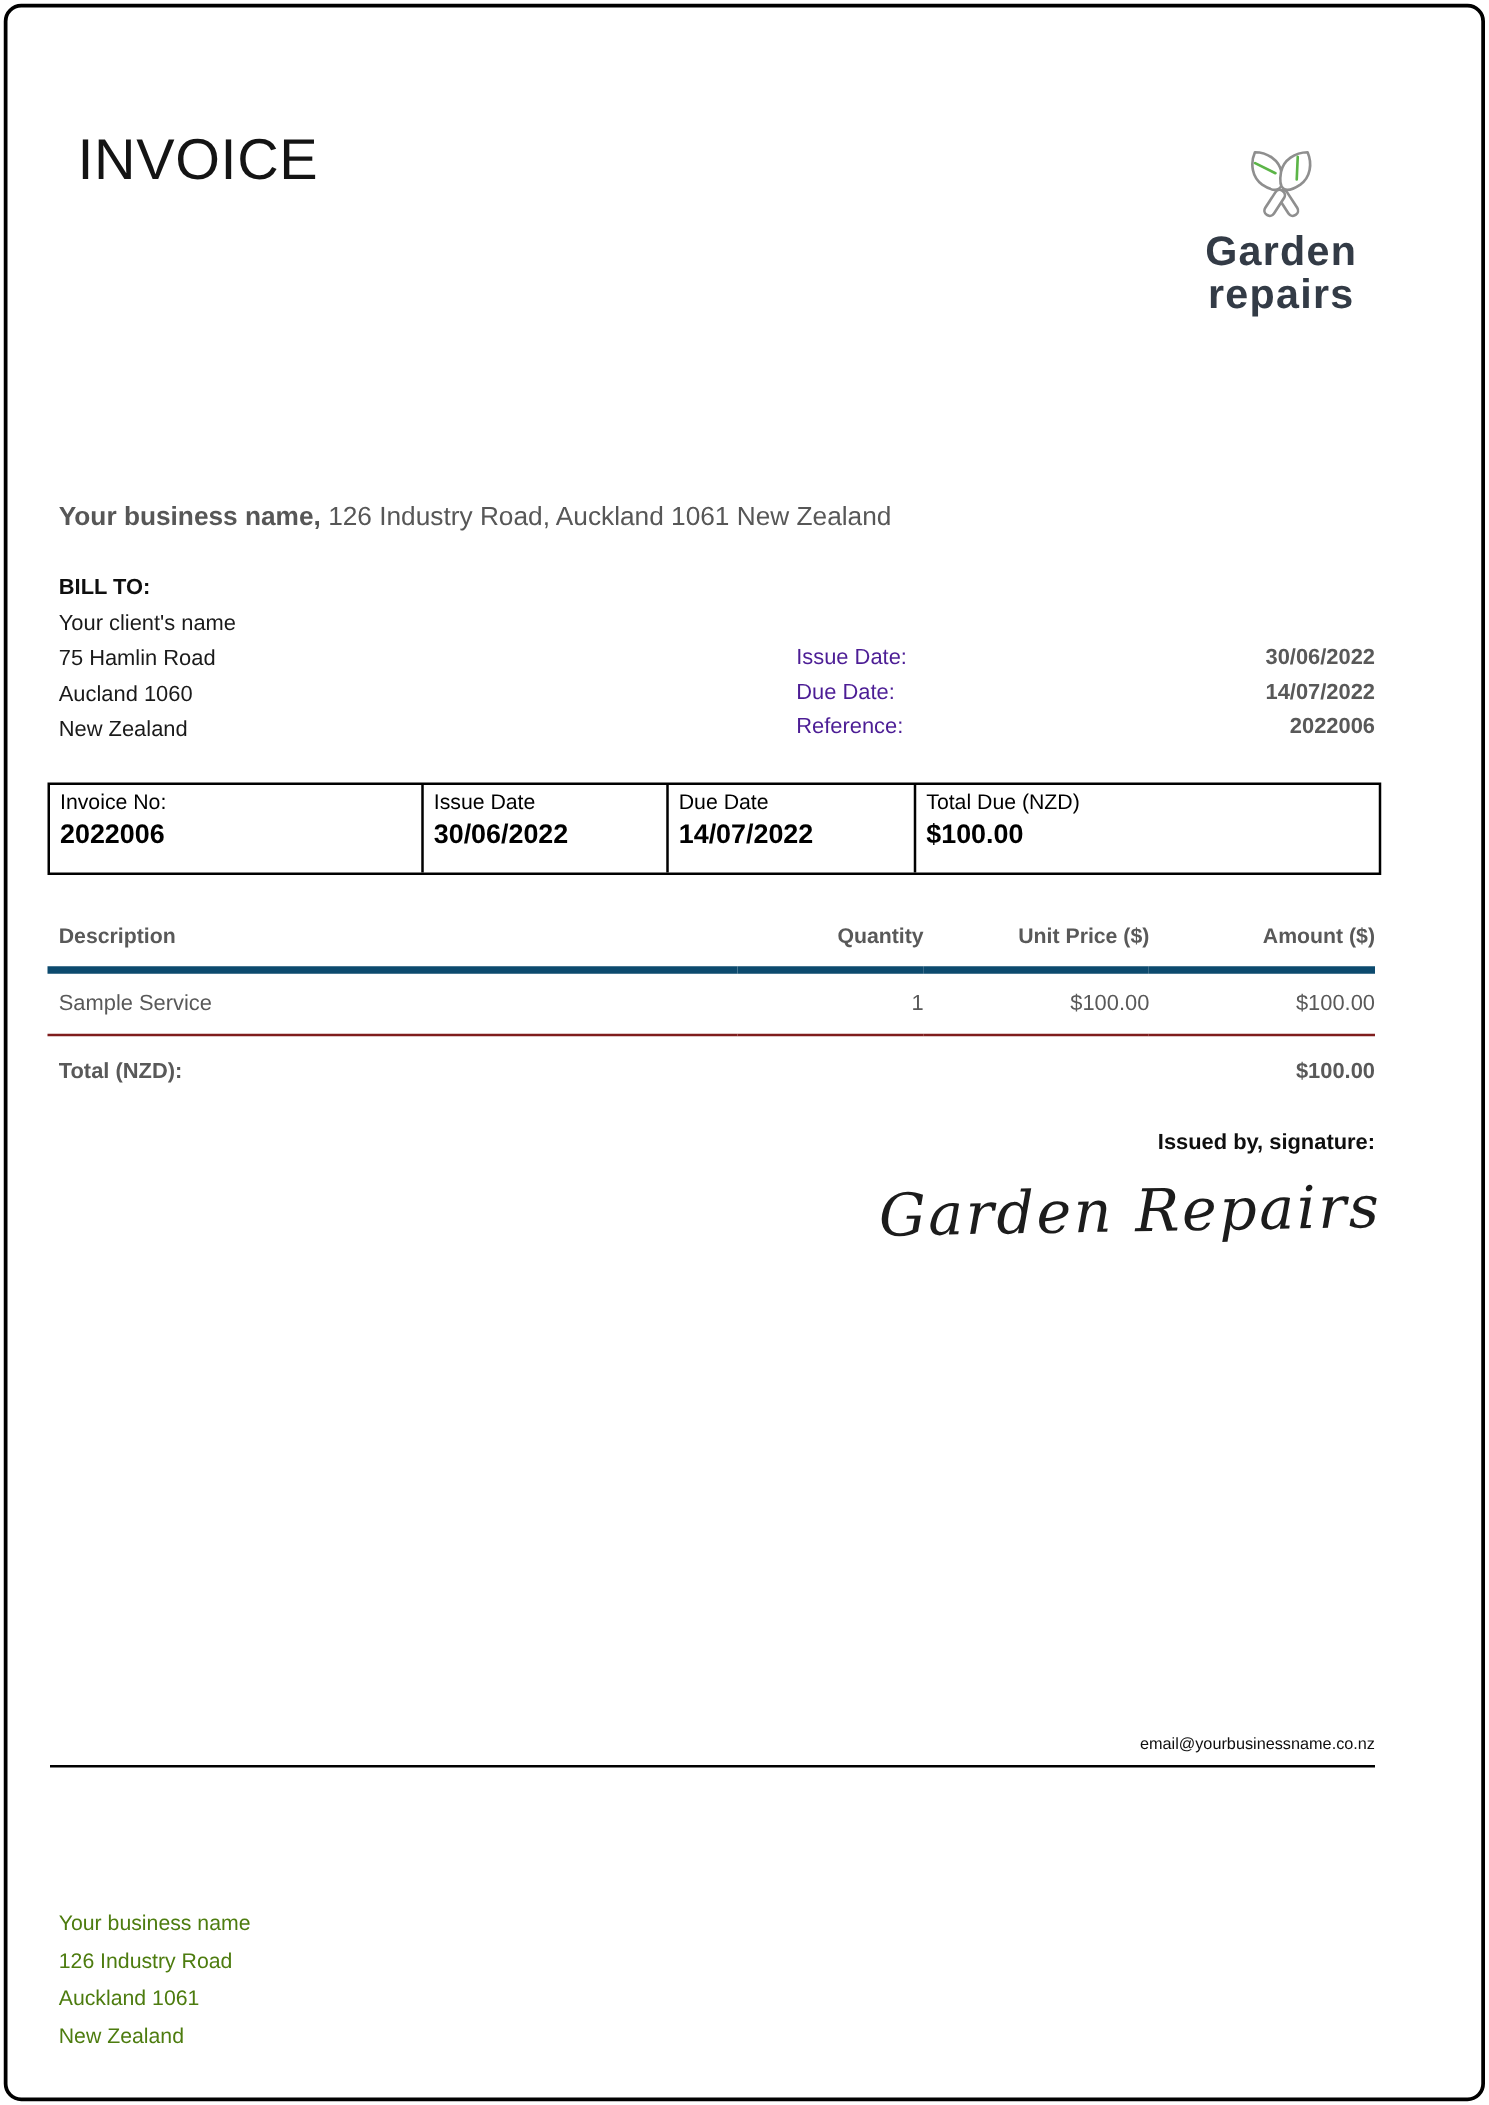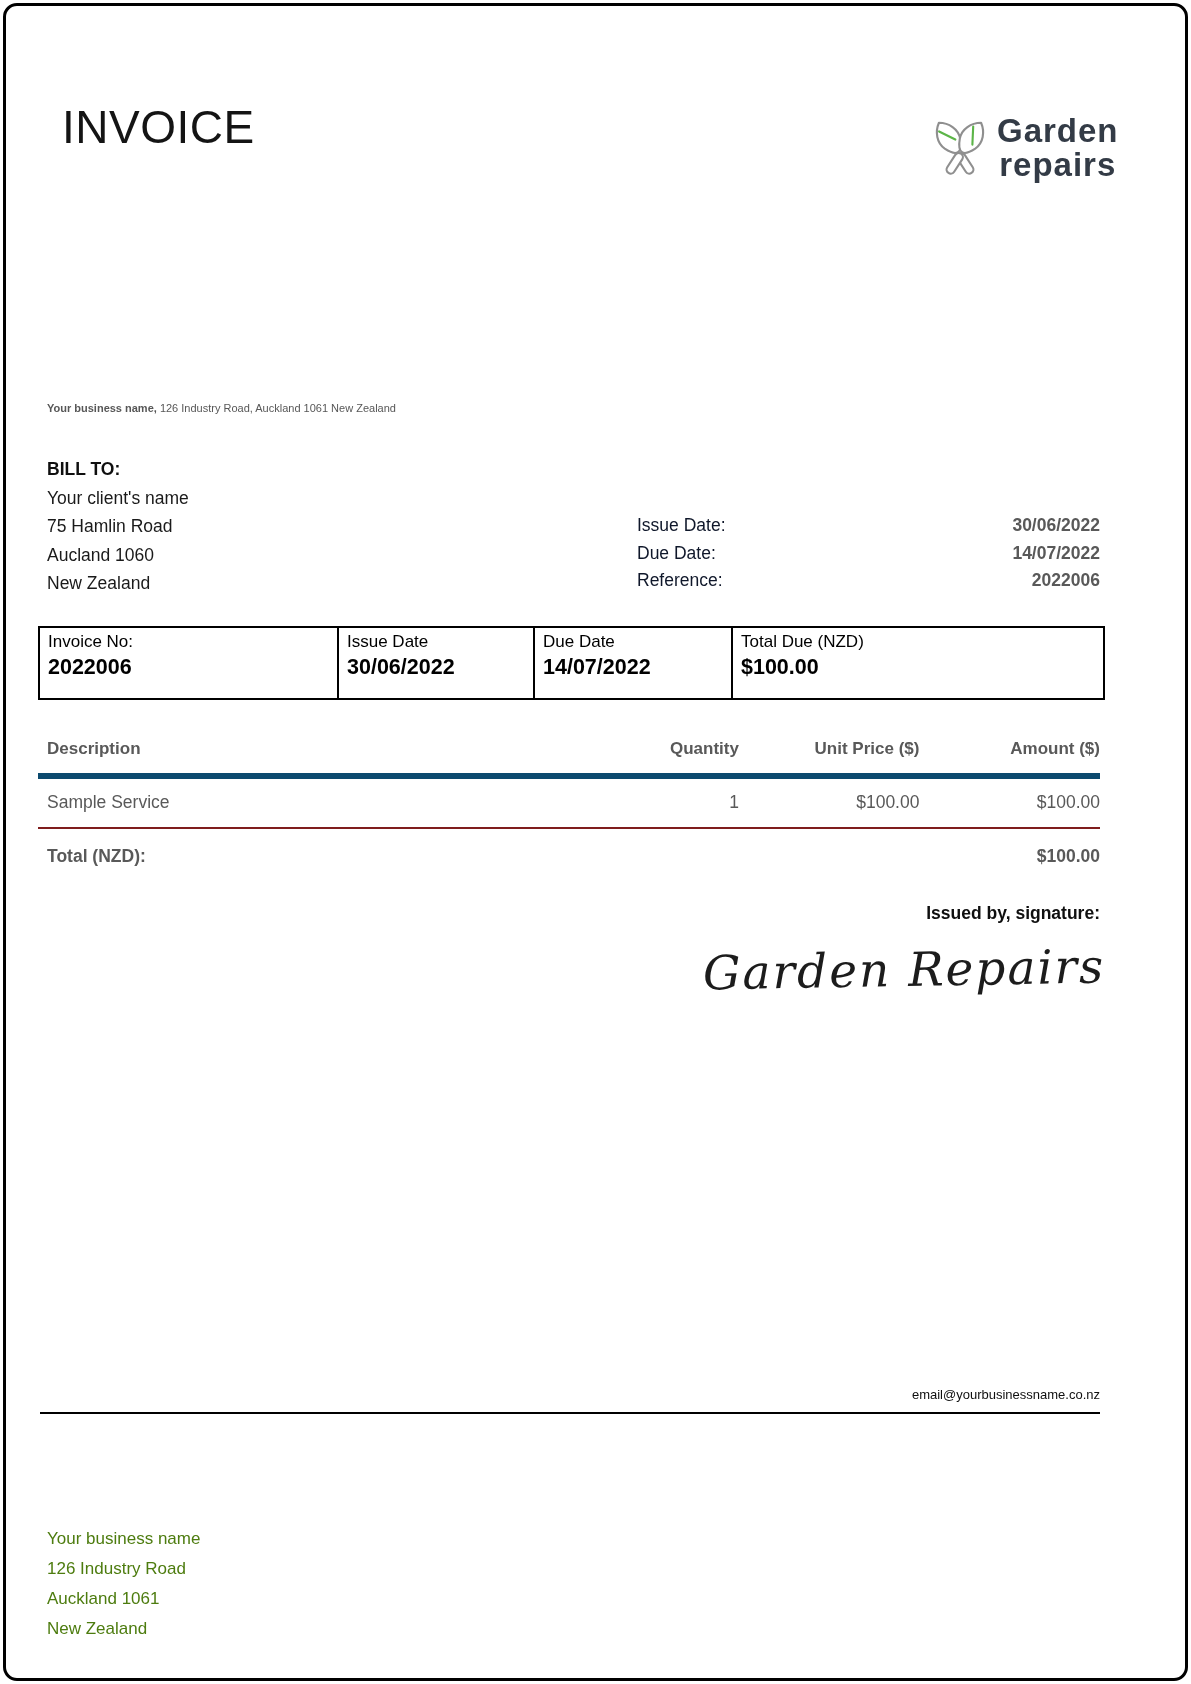--- a/index.html
+++ b/index.html
@@ -11,36 +11,36 @@
   .page-border {
     position:absolute; inset:3px; border:3px solid #000;
     border-radius:14px; pointer-events:none;
   }
   .abs { position:absolute; }
 
   
   #title { left:62px; top:100px; font-size:46px; font-weight:400; letter-spacing:0.5px; color:#141414; }
 
   
-  .logo { left:923px; top:110px; width:204px; display:flex; flex-direction:row; align-items:center; }
+  .logo { left:923px; top:110px; width:204px; display:flex; flex-direction:column; align-items:center;justify-content:space-between; }
   .logo svg { display:block; }
   .logo-text { text-align:center; font-weight:bold; font-size:33px; line-height:34px; letter-spacing:1px; color:#333b46; margin-top:4px; }
 
   
-  .bizline { left:47px; top:402px; font-size:11px; color:#575757; }
+  .bizline { left:47px; top:402px; font-size:21px; color:#575757; }
   .bizline .b { font-weight:bold; }
 
   
   .billto { left:47px; top:455px; font-size:17.5px; line-height:28.6px; color:#1a1a1a; }
   .billto .label { font-weight:bold; color:#0f0f0f; }
 
   
   .meta { left:637px; top:512px; width:463px; font-size:17.5px; line-height:27.5px; }
   .meta-row { display:flex; justify-content:space-between; }
-  .meta-row .lbl { color:#0f172a;text-align:center; }
+  .meta-row .lbl { color:#4c1d95;text-align:center; }
   .meta-row .val { color:#595959; font-weight:bold; }
 
   
   .sumbox { left:38px; top:626px; width:1067px; height:74px; border:2.5px solid #000; display:flex; }
   .sumcell { padding:4px 0 0 8px; }
   .sumcell + .sumcell { border-left:2.5px solid #000; }
   .sumcell.c1 { width:297px; } .sumcell.c2 { width:196px; } .sumcell.c3 { width:198px; } .sumcell.c4 { flex:1; }
   .sum-label { font-size:17px; color:#000; }
   .sum-value { font-size:21.5px; font-weight:bold; color:#000; margin-top:3px; }
 

